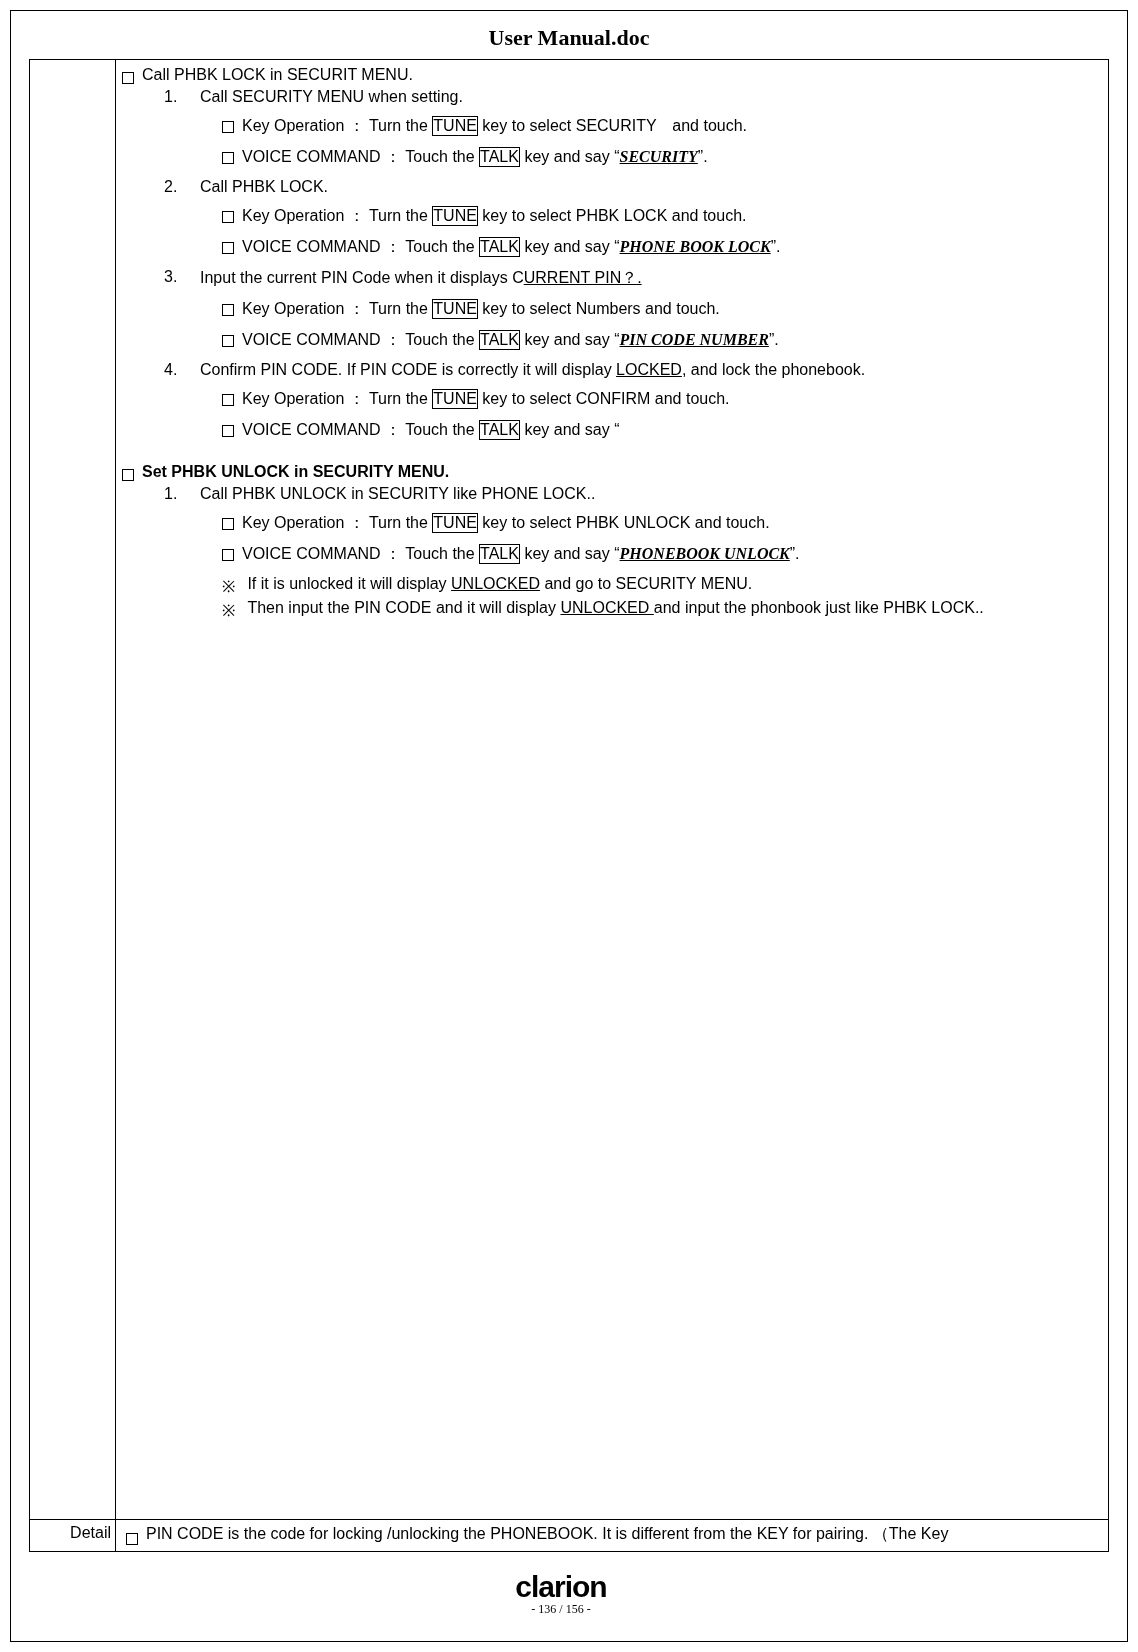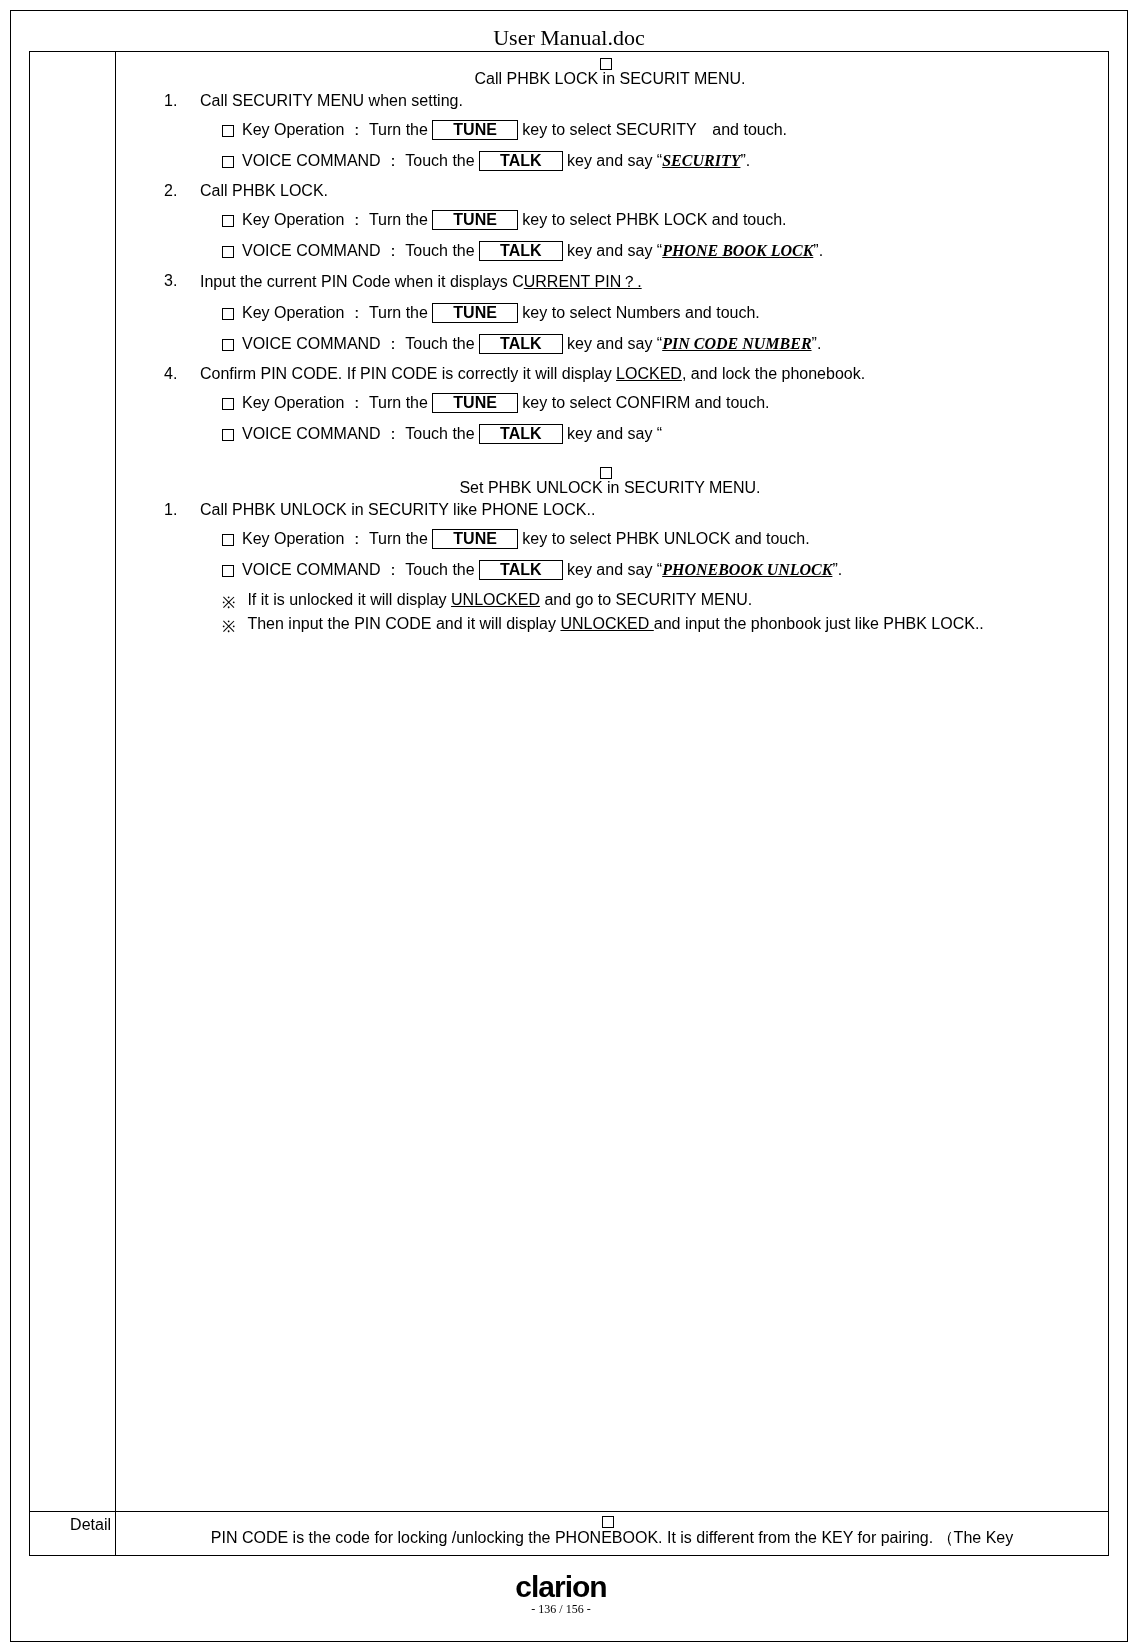--- a/index.html
+++ b/index.html
@@ -1,32 +1,32 @@
 <!DOCTYPE html>
 <html><head>
 <meta charset="utf-8">
 <style>
 * { box-sizing: border-box; margin: 0; padding: 0; }
 body { font-family: "Times New Roman", serif; background: #fff; width: 1138px; height: 1652px; position: relative; }
 .page-border { border: 1px solid #000; position: absolute; top: 10px; left: 10px; right: 10px; bottom: 10px; padding: 14px 18px 10px; }
-.title { text-align: center; font-weight: normal; font-size: 22px; }
+.title { text-align: center; font-weight: bold; font-size: 22px; margin-bottom: 8px; }
 .content-table { width: 100%; border-collapse: collapse; }
 .content-table td { border: 1px solid #000; vertical-align: top; font-family: "MS Gothic", Arial, sans-serif; font-size: 16px; }
 .left-col { width: 86px; }
 .right-col { padding: 6px 10px 6px 6px; height: 1460px; }
 .detail-left { text-align: right; padding: 4px; font-family: "MS Gothic", Arial, sans-serif; }
 .detail-right { padding: 4px 10px; text-align: justify; }
 .box { display: inline-block; width: 12px; height: 12px; border: 1.5px solid #000; margin-right: 8px; flex-shrink: 0; }
-.row { display: flex; align-items: center; margin-bottom: 2px; flex-direction: column; }
+.row { display: flex; align-items: flex-end; margin-bottom: 2px; }
 .num-item { display: flex; margin-left: 42px; margin-top: 4px; margin-bottom: 4px; }
 .num { width: 36px; flex-shrink: 0; }
 .sub-row { display: flex; align-items: center; margin-left: 100px; margin-top: 10px; margin-bottom: 10px; }
 .note-row { display: flex; margin-left: 100px; margin-top: 2px; margin-bottom: 2px; }
 .note-mark { margin-right: 12px; flex-shrink: 0; }
-.key-box { border: 1px solid #000; padding: 0 20px; display: inline-block; font-weight: bold; }
+.key-box { border: 1px solid #000; padding: 0 0; display: inline-block; }
 .emph { font-style: italic; font-weight: bold; font-family: "Times New Roman", serif; text-decoration: underline; }
 .underline { text-decoration: underline; }
 .footer { position: absolute; bottom: 24px; left: 0; right: 16px; text-align: center; }
 .logo { font-family: Arial, sans-serif; font-weight: 900; font-size: 30px; letter-spacing: -1px; }
 .page-num { font-family: "Times New Roman", serif; font-size: 12px; margin-top: -2px; }
 </style>
 </head>
 <body>
 
 <div class="page-border">
@@ -108,21 +108,21 @@
             <span>Key Operation ： Turn the </span><span class="key-box">TUNE</span><span> key to select CONFIRM and touch.</span>
           </span>
         </div>
         <div class="sub-row">
           <span class="box"></span>
           <span>
             <span>VOICE COMMAND ： Touch the </span><span class="key-box">TALK</span><span> key and say “</span>
           </span>
         </div>
 
-        <div class="row" style="margin-top:22px;">
+        <div class="row" style="margin-top:22px;font-weight:bold;">
           <span class="box"></span>
           <span>Set PHBK UNLOCK in SECURITY MENU.</span>
         </div>
 
         <div class="num-item">
           <span class="num">1.</span>
           <span>Call PHBK UNLOCK in SECURITY like PHONE LOCK..</span>
         </div>
         <div class="sub-row">
           <span class="box"></span>

